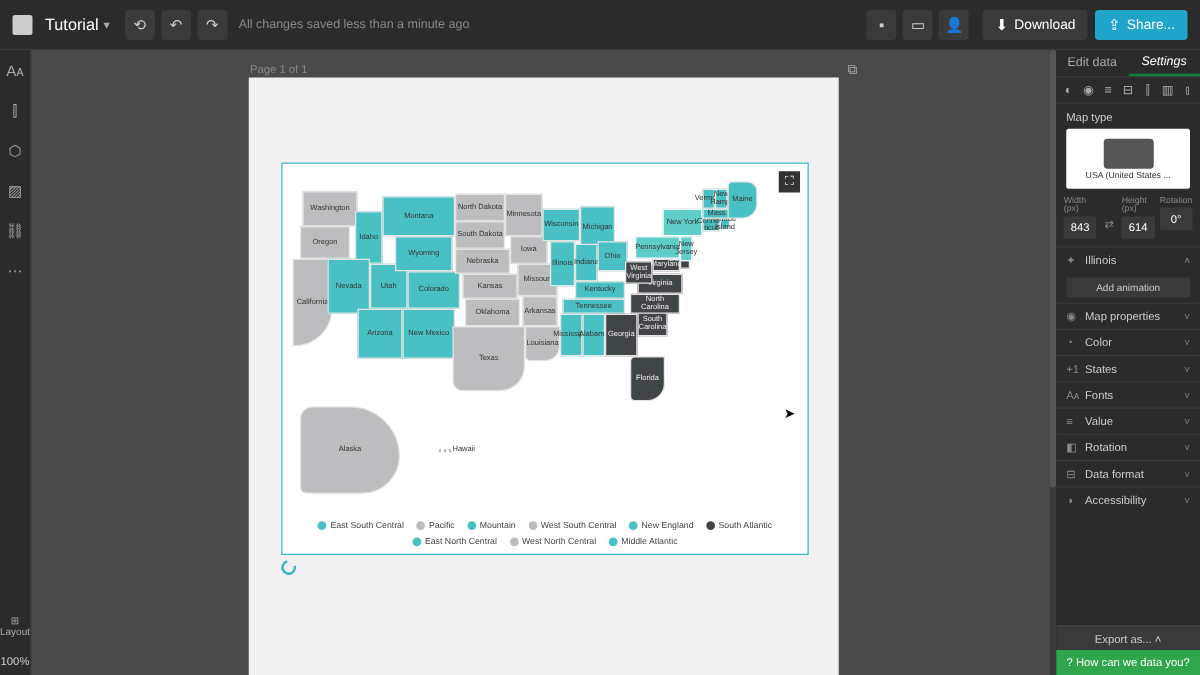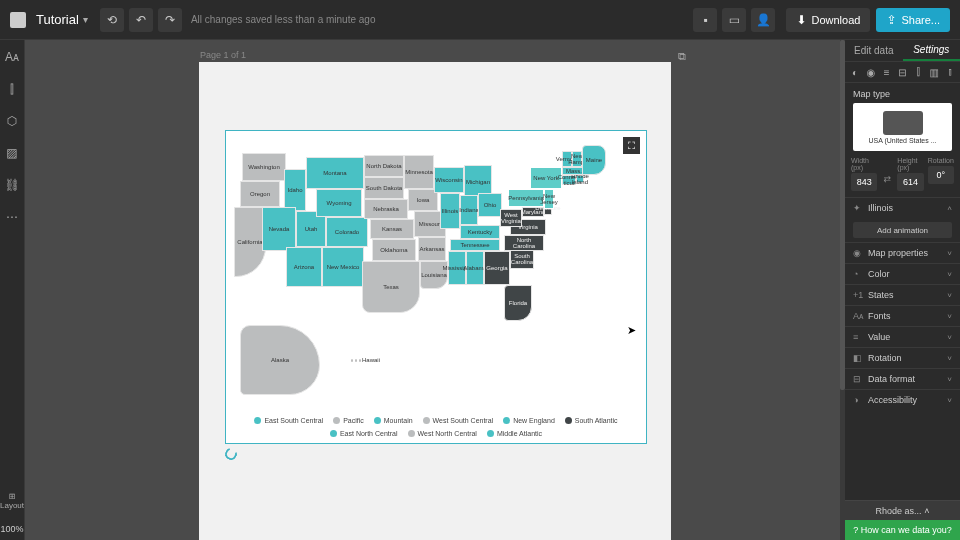--- a/index.html
+++ b/index.html
@@ -291,15 +291,15 @@
   <div class="accordion">
       <span class="ico">⊟</span>
       <span>Data format</span>
       <span class="chv">˅</span>
     </div>
   <div class="accordion">
       <span class="ico">◑</span>
       <span>Accessibility</span>
       <span class="chv">˅</span>
     </div>
-  <div class="export-bar"><span>Rhode as...</span>&nbsp;<span>˄</span></div>
+  <div class="export-bar"><span>Export as...</span>&nbsp;<span>˄</span></div>
   <div class="help-bar"><span>?</span>&nbsp;<span>How can we data you?</span></div>
 </div>
 
 </body></html>

